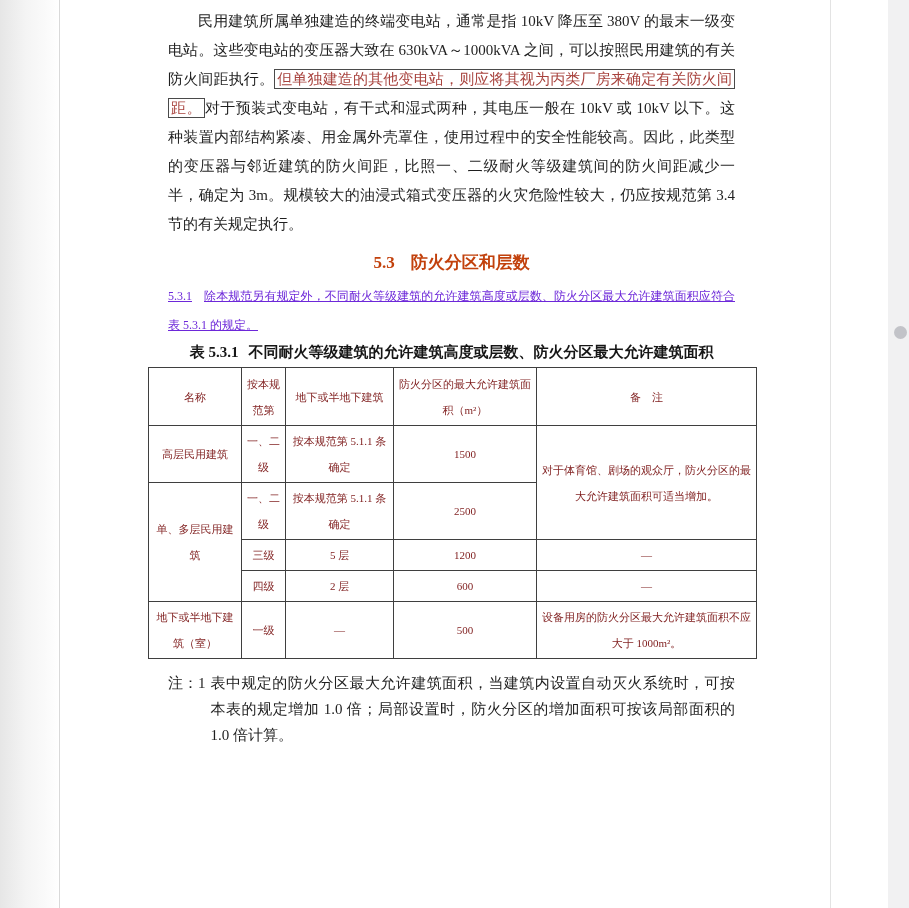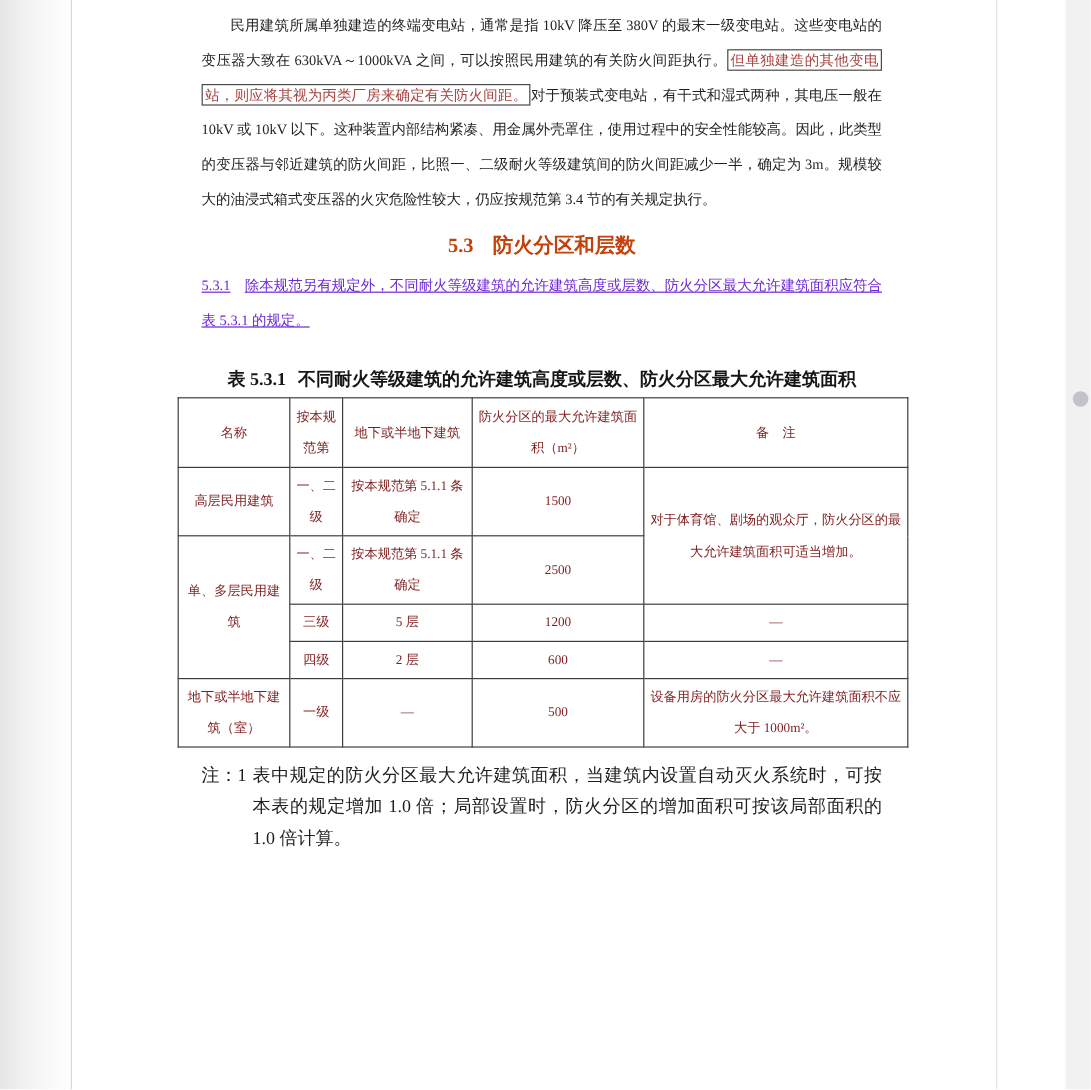--- a/index.html
+++ b/index.html
@@ -32,21 +32,21 @@
     position: absolute; right: 2px; top: 326px; width: 13px; height: 13px;
     border-radius: 50%; background: #c2c3c8;
   }
   
   .page-content {
     position: absolute; left: 60px; top: 0; width: 770px; height: 908px;
     padding: 7px 95px 0 108px;
     overflow: hidden;
   }
   p.body-par {
-    font-size: 12px; line-height: 29px;
+    font-size: 15px; line-height: 29px;
     text-align: justify; text-indent: 2em;
     color: #1f1f1f;
   }
   .red-box {
     color: #a8423d;
     border: 1px solid #4a4a4a;
     padding: 1px 2px;
     -webkit-box-decoration-break: clone;
     box-decoration-break: clone;
   }
@@ -55,21 +55,21 @@
     text-align: center;
     font-size: 17px; font-weight: bold; color: #c2410c;
     font-family: "Liberation Sans", "DejaVu Sans", sans-serif;
   }
   .section-heading .sec-num { margin-right: 16px; font-family: "Liberation Serif", serif; }
   p.clause {
     font-size: 12px; line-height: 29px; text-align: justify; color: #6d28d9; text-decoration: underline;
   }
   p.clause .clause-num { margin-right: 12px; }
   .table-caption {
-    margin-top: 25px; margin-bottom: 5px;
+    margin-top: 3px; margin-bottom: 5px;
     text-align: center; font-size: 15px; font-weight: bold; color: #161616;
   }
   .table-caption .cap-label { margin-right: 10px; }
   table.fire-table {
     border-collapse: collapse;
     table-layout: fixed;
     width: 608px;
     margin-left: -20px;
     font-size: 11px;
     color: #7f1d1d;

